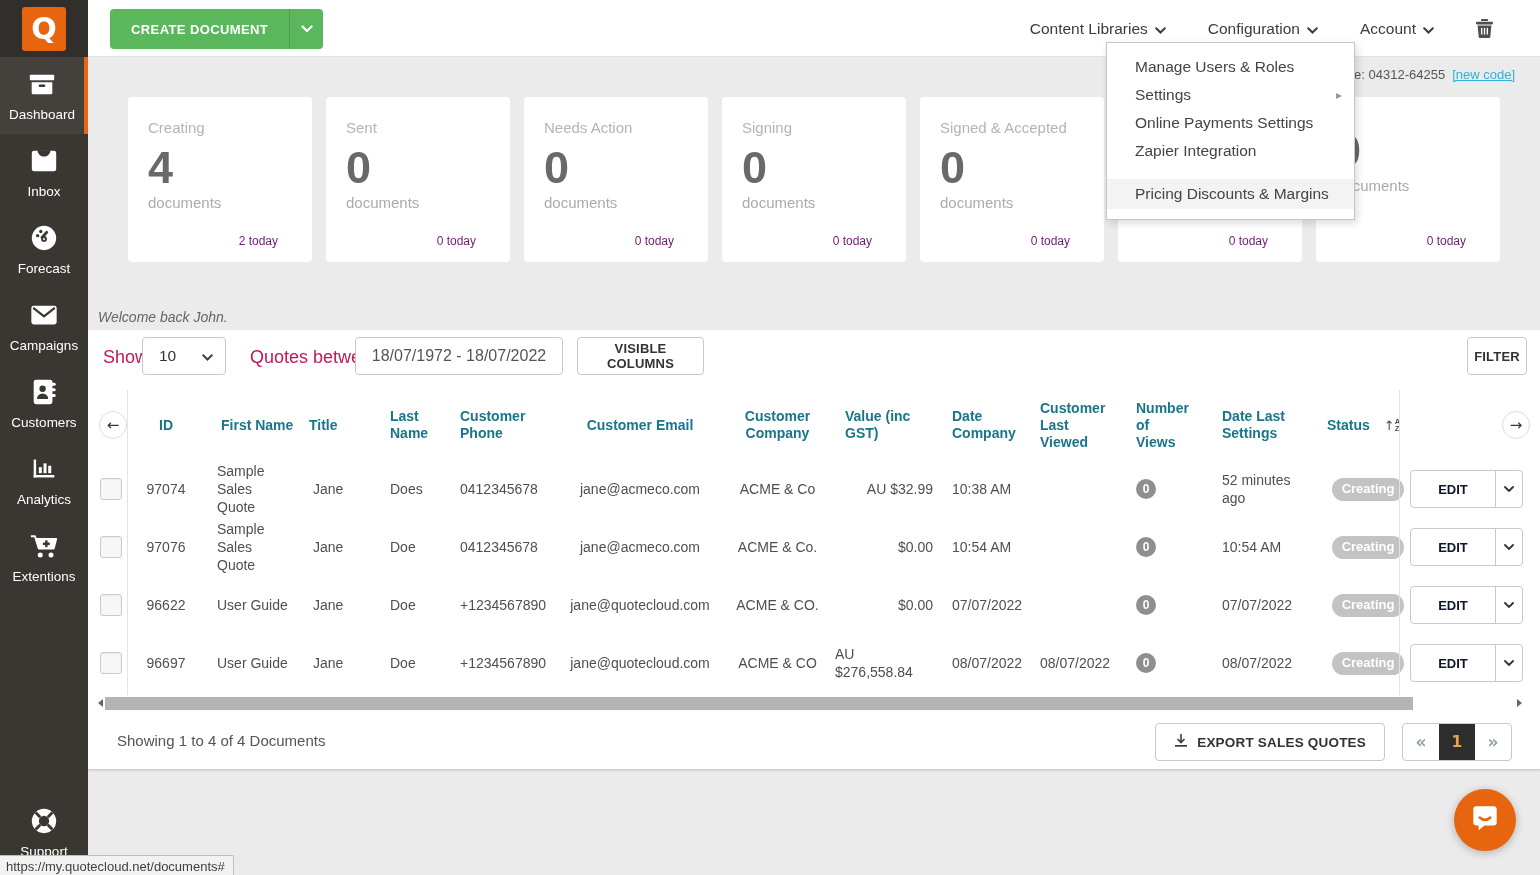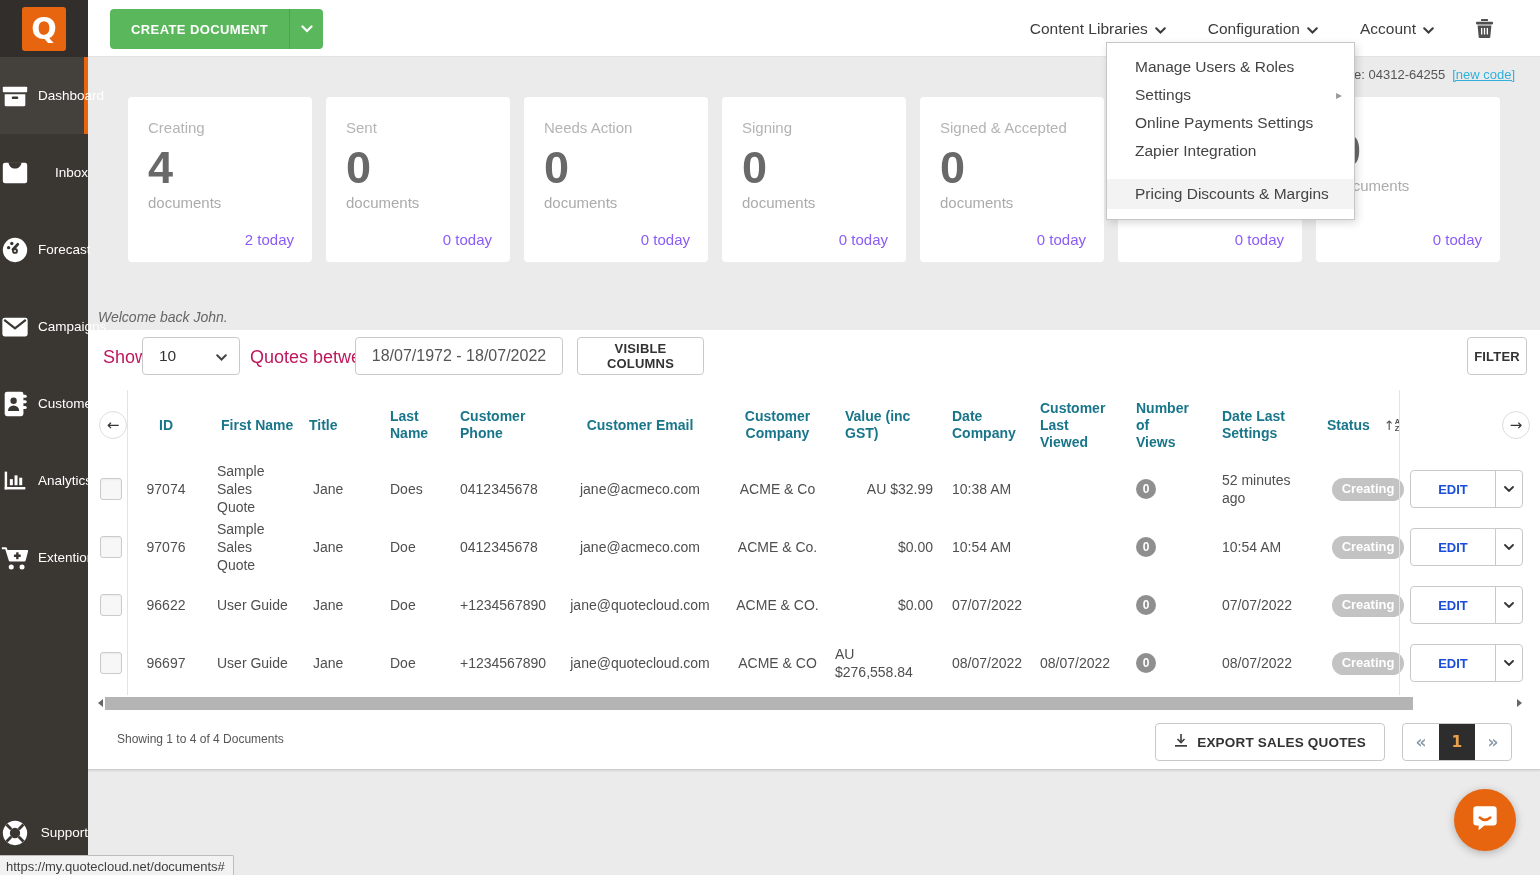--- a/index.html
+++ b/index.html
@@ -4,21 +4,21 @@
 <style>
   html,body{margin:0;padding:0;width:1540px;height:875px;overflow:hidden;
     font-family:"Liberation Sans","DejaVu Sans",sans-serif;background:#ebebeb;position:relative;}
   *{box-sizing:border-box;}
 
   
   .sidebar{position:absolute;left:0;top:0;bottom:0;width:88px;background:#3a3632;z-index:20;}
   .logo-block{height:57px;background:#322e2b;display:flex;align-items:center;justify-content:center;}
   .logo{width:44px;height:44px;background:#e8650f;border-radius:3px;color:#fff;font-weight:800;
     font-size:30px;display:flex;align-items:center;justify-content:center;font-family:"DejaVu Sans",sans-serif;}
-  .side-item{height:77px;display:flex;flex-direction:row;align-items:center;justify-content:space-between;
+  .side-item{height:77px;display:flex;flex-direction:column;align-items:center;justify-content:center;
     gap:8px;cursor:pointer;}
   .side-item.active{background:rgba(255,255,255,0.05);border-right:4px solid #e8650f;}
   .side-icon{width:30px;height:30px;display:block;}
   .side-icon svg{width:30px;height:30px;display:block;}
   .side-label{color:#fff;font-size:13.5px;}
   .side-support{position:absolute;bottom:4px;left:0;width:88px;}
 
   
   .topbar{position:absolute;left:88px;top:0;right:0;height:57px;background:#fff;border-bottom:1px solid #e3e3e3;z-index:30;}
   .create-btn{position:absolute;left:22px;top:9px;height:40px;background:#5bb75c;border-radius:4px;
@@ -34,32 +34,32 @@
   .content{position:absolute;left:88px;top:57px;right:0;bottom:0;background:#ebebeb;}
   .code-line{position:absolute;top:10px;right:25px;font-size:13px;color:#555;display:flex;gap:7px;}
   .code-link{color:#2fb1dc;text-decoration:underline;cursor:pointer;}
 
   .cards{position:absolute;top:40px;left:40px;right:40px;height:165px;display:grid;
     grid-template-columns:repeat(7,1fr);gap:14px;}
   .card{background:#fff;border-radius:4px;position:relative;padding:22px 0 0 20px;cursor:pointer;}
   .card-title{font-size:15px;color:#b4b4b4;}
   .card-value{font-size:45px;font-weight:700;color:#696969;margin-top:8px;line-height:48px;}
   .card-unit{font-size:15px;color:#ababab;margin-top:2px;}
-  .card-today{position:absolute;right:18px;bottom:14px;font-size:15px;color:#8b5cf6;}
+  .card-today{position:absolute;right:34px;bottom:14px;font-size:12px;color:#701a75;}
 
   .welcome{position:absolute;top:252px;left:10px;font-size:14px;font-style:italic;color:#666;}
 
   .panel{position:absolute;top:273px;left:0;right:0;height:440px;background:#fff;
     border-bottom:1px solid #cfcfcf;box-shadow:0 1px 2px rgba(0,0,0,0.10);}
 
   
   .f-label{position:absolute;font-size:18px;color:#be185d;}
   .show-label{left:15px;top:17px;}
   .between-label{left:162px;top:17px;}
-  .select-box{position:absolute;left:54px;top:7px;width:98px;height:38px;border:1px solid #c9c9c9;
+  .select-box{position:absolute;left:54px;top:7px;width:84px;height:38px;border:1px solid #c9c9c9;
     border-radius:4px;background:#fff;display:flex;align-items:center;padding:0 12px 0 16px;cursor:pointer;}
   .select-box .val{flex:1;font-size:15.5px;color:#333;}
   .date-input{position:absolute;left:267px;top:7px;width:208px;height:38px;border:1px solid #c9c9c9;
     border-radius:4px;text-align:center;font-size:16px;color:#555;font-family:inherit;outline:none;}
   .btn{border:1px solid #c9c9c9;border-radius:4px;background:#fff;font-size:13px;font-weight:bold;
     color:#333;letter-spacing:.2px;cursor:pointer;font-family:inherit;}
   .vc-btn{position:absolute;left:489px;top:7px;width:127px;height:38px;}
   .filter-btn{position:absolute;right:13px;top:7px;width:60px;height:38px;}
 
   
@@ -98,37 +98,37 @@
   .thead .c16{justify-content:flex-end;}
 
   .checkbox{width:22px;height:22px;border:1px solid #cbcbcb;border-radius:3px;background:#f7f7f7;
     margin-left:12px;cursor:pointer;box-shadow:inset 0 1px 2px rgba(0,0,0,0.05);}
   .views-badge{width:20px;height:20px;border-radius:50%;background:#8f8f8f;color:#fff;font-size:12px;
     font-weight:bold;display:flex;align-items:center;justify-content:center;}
   .status-pill{min-width:72px;height:23px;border-radius:12px;background:#c3c3c3;color:#fff;font-size:13px;
     font-weight:bold;display:flex;align-items:center;justify-content:center;margin-left:5px;padding:0 10px;}
   .edit-btn{width:113px;height:38px;margin-left:11px;border:1px solid #c9c9c9;border-radius:4px;background:#fff;
     display:flex;align-items:stretch;cursor:pointer;padding:0;font-family:inherit;}
-  .edit-btn .e-lbl{flex:1;display:flex;align-items:center;justify-content:center;font-size:13px;font-weight:bold;color:#1d4ed8;}
+  .edit-btn .e-lbl{flex:1;display:flex;align-items:center;justify-content:center;font-size:13px;font-weight:bold;color:#0f172a;}
   .edit-btn .e-caret{width:27px;display:flex;align-items:center;justify-content:center;border-left:1px solid #c9c9c9;}
 
   .sort-icon{display:flex;align-items:center;color:#4f4f4f;cursor:pointer;}
   .sort-icon .arr{font-size:13px;font-family:"DejaVu Sans",sans-serif;}
   .sort-icon .az{display:flex;flex-direction:column;font-size:7.5px;line-height:7px;font-weight:bold;}
 
   
   .hscroll{position:absolute;left:0;top:367px;right:0;height:14px;}
   .hs-thumb{position:absolute;left:17px;top:0;width:1308px;height:13px;background:#b4b4b4;cursor:pointer;}
   .hs-left{position:absolute;left:10px;top:2px;width:0;height:0;border-top:4.5px solid transparent;
     border-bottom:4.5px solid transparent;border-right:5px solid #666;cursor:pointer;}
   .hs-right{position:absolute;left:1429px;top:2px;width:0;height:0;border-top:4.5px solid transparent;
     border-bottom:4.5px solid transparent;border-left:5px solid #666;cursor:pointer;}
 
   
-  .showing{position:absolute;left:29px;top:402px;font-size:12px;color:#555;}
+  .showing{position:absolute;left:29px;top:402px;font-size:15px;color:#555;}
   .export-btn{position:absolute;right:155px;top:393px;height:38px;padding:0 18px;display:flex;
     align-items:center;gap:9px;font-size:13.5px;}
   .pager{position:absolute;right:28px;top:393px;height:38px;width:110px;border:1px solid #c9c9c9;
     border-radius:4px;display:flex;overflow:hidden;background:#fff;}
   .pg{flex:1;display:flex;align-items:center;justify-content:center;cursor:pointer;
     font-family:"DejaVu Sans",sans-serif;}
   .pg-arrow{color:#8b9ba8;font-size:17px;font-weight:bold;}
   .pg-page{background:#2d2d2d;color:#e9a24b;font-size:15.5px;font-weight:bold;}
 
   

